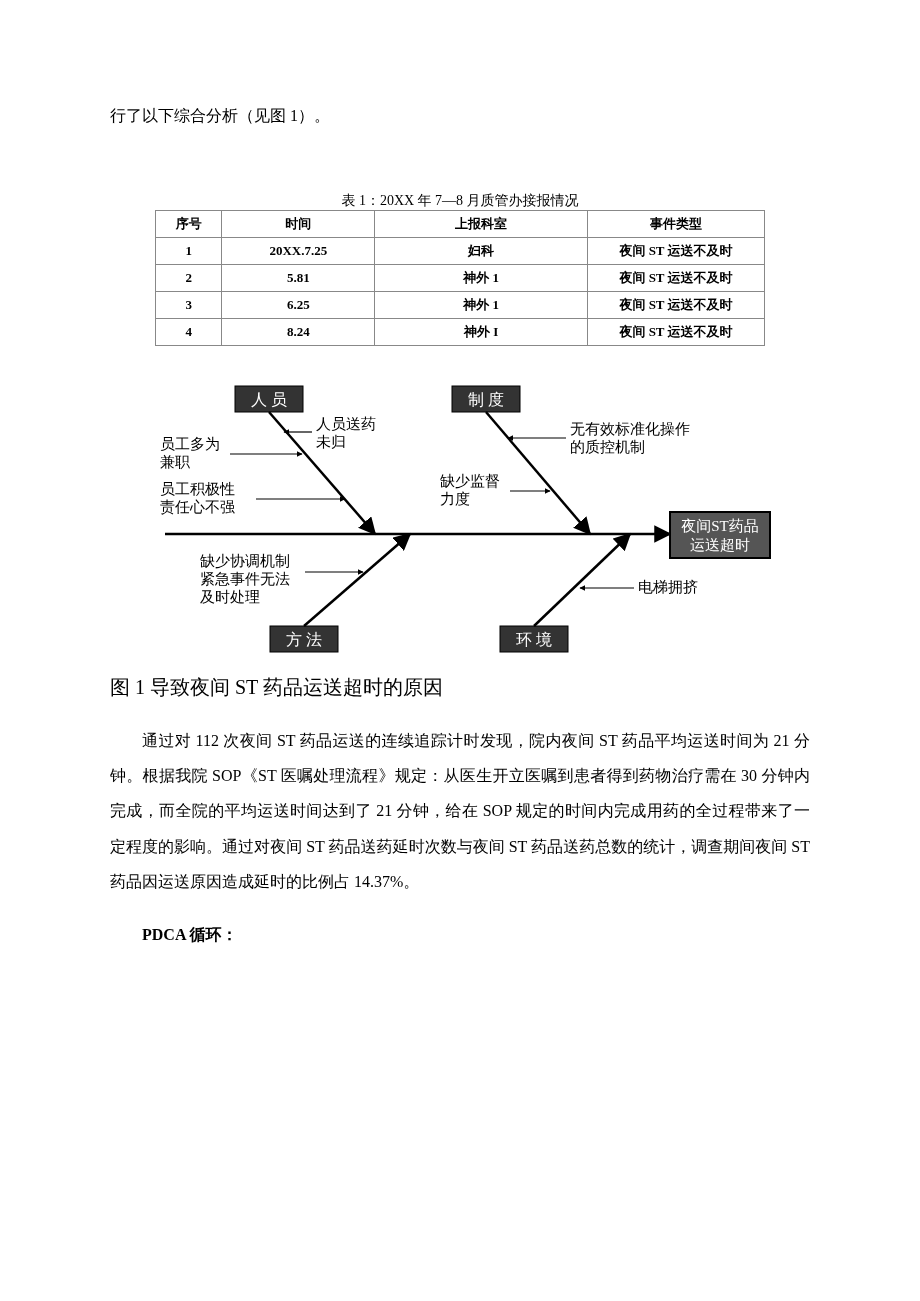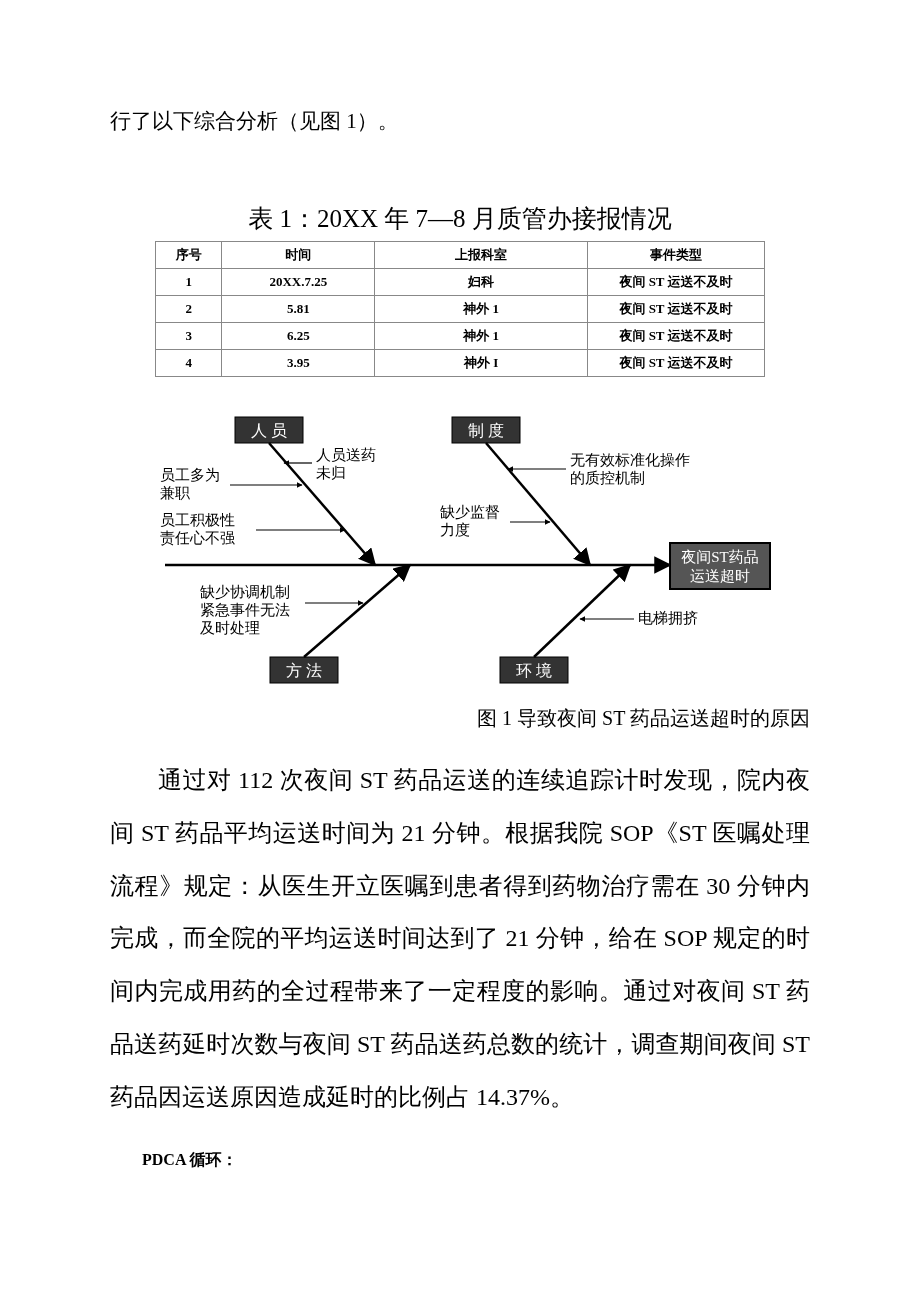--- a/index.html
+++ b/index.html
@@ -5,53 +5,53 @@
     * { margin: 0; padding: 0; box-sizing: border-box; }
     body {
       width: 920px;
       height: 1301px;
       background: #fff;
       font-family: "SimSun", "Microsoft YaHei", serif;
       color: #000;
       padding: 100px 110px 60px 110px;
     }
     .para-top {
-      font-size: 21px;
+      font-size: 16px;
       line-height: 2.0;
       margin-bottom: 60px;
     }
     .table-caption {
-      font-size: 25px;
+      font-size: 14px;
       text-align: center;
-      margin-bottom: 6px;
+      margin-bottom: 0;
     }
     table {
       border-collapse: collapse;
       margin: 0 auto 28px auto;
       width: 610px;
       font-size: 13px;
     }
     th, td {
       border: 1px solid #888;
       padding: 4px 6px;
       text-align: center;
       font-weight: bold;
     }
     th { font-weight: bold; }
     .diagram-wrap {
       width: 640px;
       margin: 0 auto 10px auto;
     }
     .diagram-caption {
       font-size: 20px;
-      text-align: right;
+      text-align: left;
       margin-bottom: 22px;
     }
     .para {
-      font-size: 24px;
+      font-size: 16px;
       line-height: 2.2;
       text-indent: 2em;
       text-align: justify;
       margin-bottom: 18px;
     }
     .para-heading {
       font-size: 16px;
       line-height: 2.2;
       text-indent: 2em;
       font-weight: bold;
@@ -96,21 +96,21 @@
       <td>夜间 ST 运送不及时</td>
     </tr>
     <tr>
       <td>3</td>
       <td>6.25</td>
       <td>神外 1</td>
       <td>夜间 ST 运送不及时</td>
     </tr>
     <tr>
       <td>4</td>
-      <td>3.95</td>
+      <td>8.24</td>
       <td>神外 I</td>
       <td>夜间 ST 运送不及时</td>
     </tr>
   </tbody>
 </table>
 
 <div class="diagram-wrap">
   <svg viewBox="0 0 640 290" width="640" height="290">
     <defs>
       <marker id="arrow" viewBox="0 0 10 10" refX="9" refY="5" markerWidth="7" markerHeight="7" orient="auto-start-reverse">

